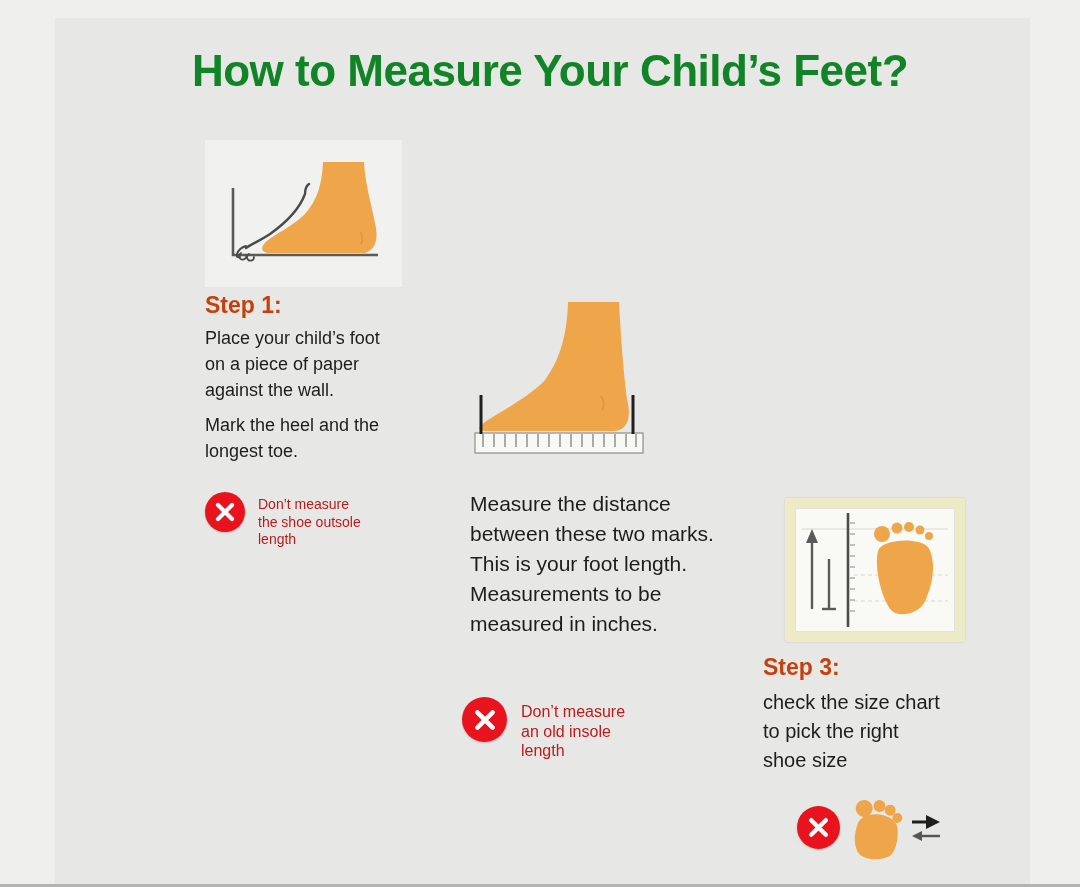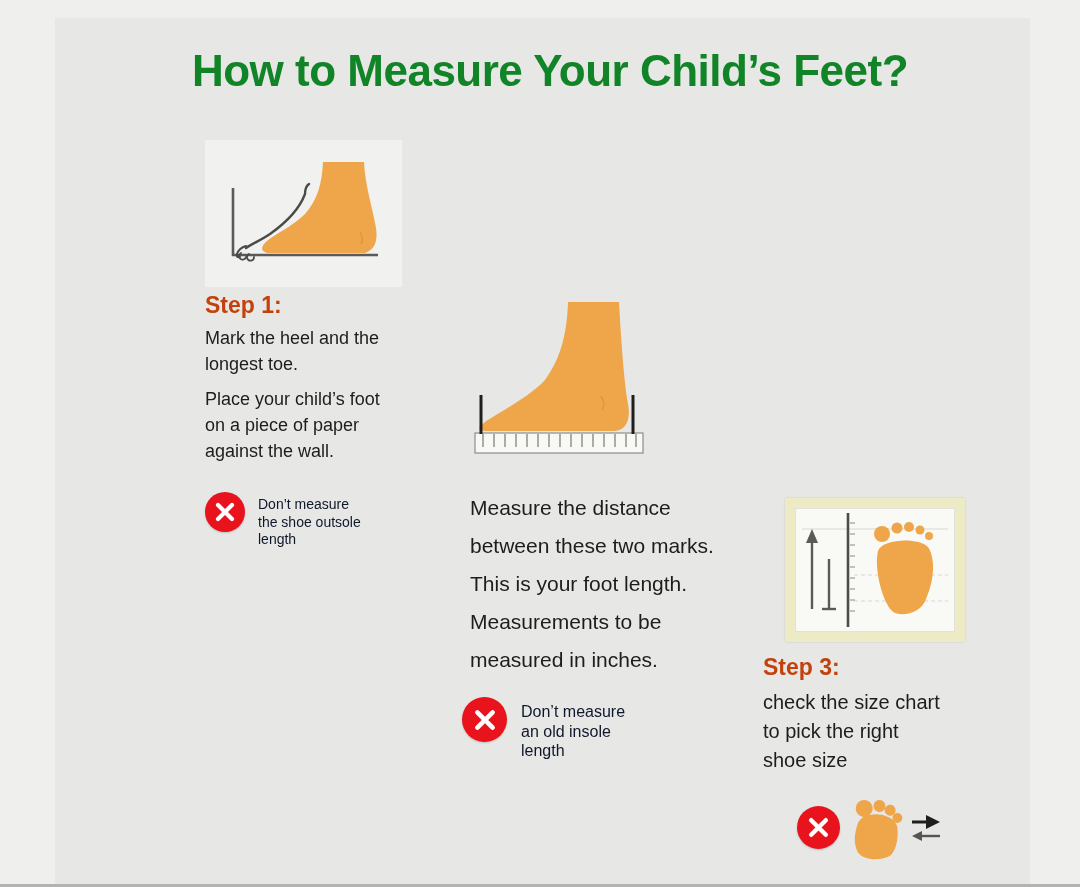--- a/index.html
+++ b/index.html
@@ -18,29 +18,29 @@
     letter-spacing:-0.5px;
   }
   .panel{background:#f1f1ef;}
   .frame3{background:#edeac6;padding:10px;box-shadow:0 0 2px rgba(0,0,0,.12);}
   .frame3-inner{background:#f9f9f5;width:158px;height:122px;border:1px solid #e2e2da;}
   h2.step-heading{margin:0;font-size:23px;font-weight:bold;color:#c2410c;}
   .step2 h2.step-heading{font-size:25px;}
   p.step-body{margin:6px 0 0 0;white-space:pre-line;}
   .step1 p.step-body{font-size:18px;line-height:26px;}
   .step1 p.step-body + p.step-body{margin-top:9px;}
-  .step2 p.step-body{font-size:21px;line-height:38px;margin-top:8px;}
+  .step2 p.step-body{font-size:21px;line-height:30px;margin-top:8px;}
   .step3 p.step-body{font-size:20px;line-height:29px;margin-top:7px;}
   .warning{display:flex;align-items:flex-start;}
   .x-badge{
     border-radius:50%;background:#e8131d;flex:0 0 auto;
     display:flex;align-items:center;justify-content:center;
     box-shadow:0 1px 2px rgba(0,0,0,.18);
   }
-  .warning-text{white-space:pre-line;color:#0f172a;}
+  .warning-text{white-space:pre-line;color:#b91c1c;}
   svg{display:block;}
 </style>
 </head>
 <body>
 
 <div class="inner-bg"></div>
 
 <h1 class="title">How to Measure Your Child’s Feet?</h1>
 
 <div class="abs panel" style="left:205px;top:140px;width:197px;height:147px;">
@@ -53,25 +53,25 @@
     <path d="M28,48 L28,115 L173,115" stroke="#5a5a5a" stroke-width="2.6" fill="none"></path>
 
     <path d="M104,44 c-3,2 -4,6 -4,10 c-6,16 -18,28 -35,40 c-9,6 -18,10 -24,14" stroke="#4a4a4a" stroke-width="2.4" fill="none" stroke-linecap="round"></path>
     <path d="M41,106 q-7,2 -9,8 q-1,4 3,3" stroke="#4a4a4a" stroke-width="2" fill="none" stroke-linecap="round"></path>
     <path d="M36,113 a3.5,3.5 0 1 0 5,4 M44,114 a3.5,3.5 0 1 0 5,3" stroke="#4a4a4a" stroke-width="1.8" fill="none" stroke-linecap="round"></path>
   </svg>
 </div>
 
 <div class="abs step1" style="left:205px;top:292px;width:220px;">
   <h2 class="step-heading">Step 1:</h2>
-  <p class="step-body">Mark the heel and the
-longest toe.</p>
   <p class="step-body">Place your child’s foot
 on a piece of paper
 against the wall.</p>
+  <p class="step-body">Mark the heel and the
+longest toe.</p>
 </div>
 
 <div class="abs warning" style="left:205px;top:492px;">
   <div class="x-badge" style="width:40px;height:40px;">
     <svg width="22" height="22" viewBox="0 0 22 22">
       <path d="M4,4 L18,18 M18,4 L4,18" stroke="#ffffff" stroke-width="4.2" stroke-linecap="round"></path>
     </svg>
   </div>
   <div class="warning-text" style="margin-left:13px;margin-top:4px;font-size:14px;line-height:17.5px;">Don’t measure
 the shoe outsole

